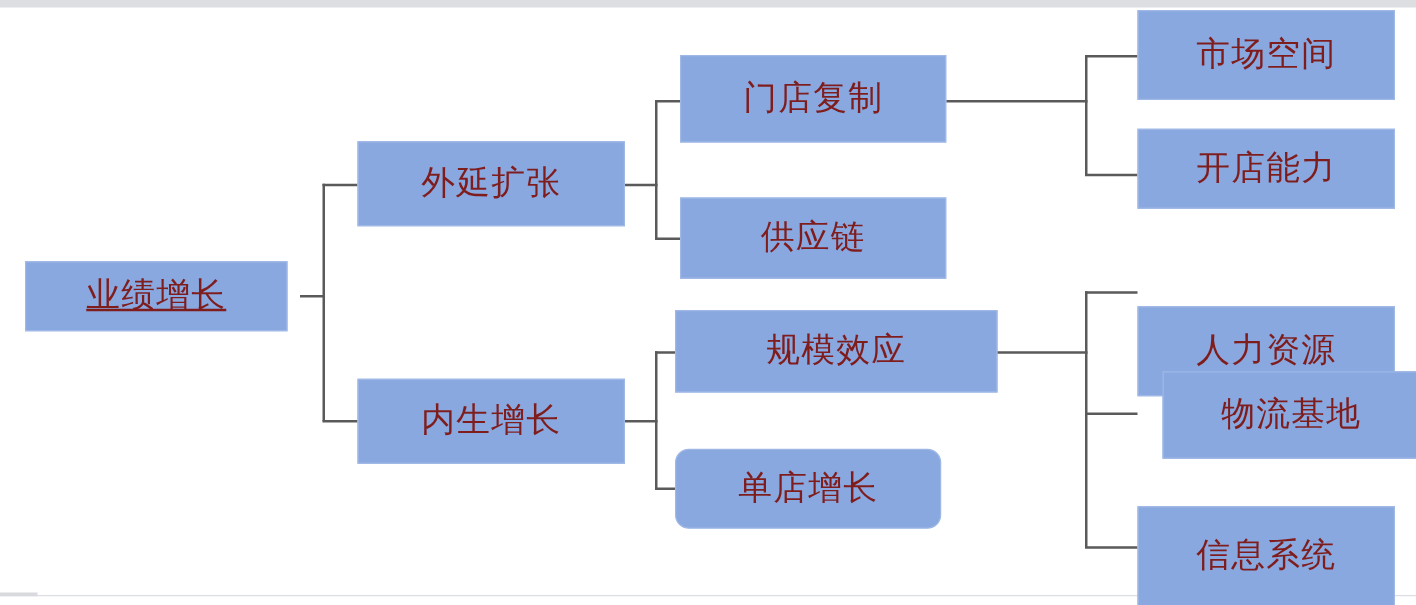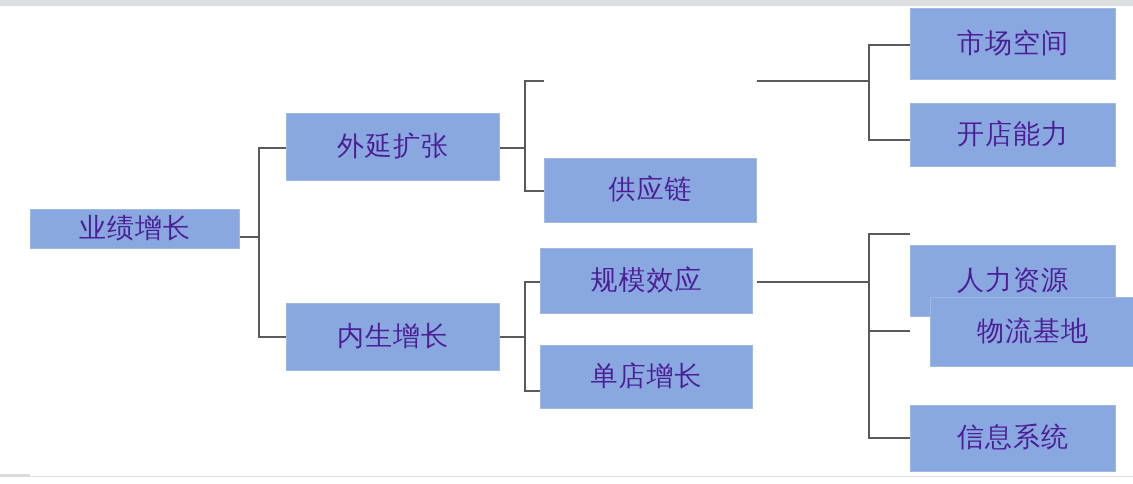--- a/index.html
+++ b/index.html
@@ -44,21 +44,21 @@
 
   
   .node {
     position: absolute;
     box-sizing: border-box;
     background: #89a8e0;
     border: 1px solid #9fb8e6;
     display: flex;
     align-items: center;
     justify-content: center;
-    color: #4c1d95;
+    color: #7f1d1d;
     font-size: 27px;
     line-height: 1;
     letter-spacing: 1px;
     white-space: nowrap;
     font-family: "Liberation Sans", "DejaVu Sans", sans-serif;
   }
   .node .label {
     display: block;
     transform: translateY(-1px);
   }
@@ -94,58 +94,61 @@
   <div class="conn v" style="left:868px; top:44px; height:96px;"></div>
   <div class="conn h" style="left:868px; top:44px; width:42px;"></div>
   <div class="conn h" style="left:868px; top:139px; width:42px;"></div>
 
   <div class="conn h" style="left:757px; top:281px; width:113px;"></div>
   <div class="conn v" style="left:868px; top:233px; height:205px;"></div>
   <div class="conn h" style="left:868px; top:233px; width:42px;"></div>
   <div class="conn h" style="left:868px; top:330px; width:42px;"></div>
   <div class="conn h" style="left:868px; top:437px; width:42px;"></div>
 
-  <div class="node" style="left:30px; top:209px; width:210px; height:40px;">
+  <div class="node" style="left:20px; top:209px; width:210px; height:56px;text-decoration:underline;">
     <span class="label">业绩增长</span>
   </div>
 
   <div class="node" style="left:286px; top:113px; width:214px; height:68px;text-align:right;">
     <span class="label">外延扩张</span>
   </div>
 
   <div class="node" style="left:286px; top:303px; width:214px; height:68px;">
     <span class="label">内生增长</span>
   </div>
 
+  <div class="node" style="left:544px; top:44px; width:213px; height:70px;">
+    <span class="label">门店复制</span>
+  </div>
 
   <div class="node" style="left:544px; top:158px; width:213px; height:65px;">
     <span class="label">供应链</span>
   </div>
 
-  <div class="node" style="left:540px; top:248px; width:213px; height:66px;">
+  <div class="node" style="left:540px; top:248px; width:258px; height:66px;">
     <span class="label">规模效应</span>
   </div>
 
-  <div class="node" style="left:540px; top:345px; width:213px; height:64px;">
+  <div class="node" style="left:540px; top:359px; width:213px; height:64px;border-radius:11px;">
     <span class="label">单店增长</span>
   </div>
 
   <div class="node" style="left:910px; top:8px; width:206px; height:72px;">
     <span class="label">市场空间</span>
   </div>
 
   <div class="node" style="left:910px; top:103px; width:206px; height:64px;">
     <span class="label">开店能力</span>
   </div>
 
   <div class="node" style="left:910px; top:197px; width:206px; height:72px;margin-top:48px;">
     <span class="label">人力资源</span>
   </div>
 
   <div class="node" style="left:910px; top:297px; width:206px; height:70px;margin-left:20px;">
     <span class="label">物流基地</span>
   </div>
 
-  <div class="node" style="left:910px; top:405px; width:206px; height:67px;text-align:center;">
+  <div class="node" style="left:910px; top:405px; width:206px; height:80px;text-align:center;">
     <span class="label">信息系统</span>
   </div>
 
 </div>
 
 </body></html>

